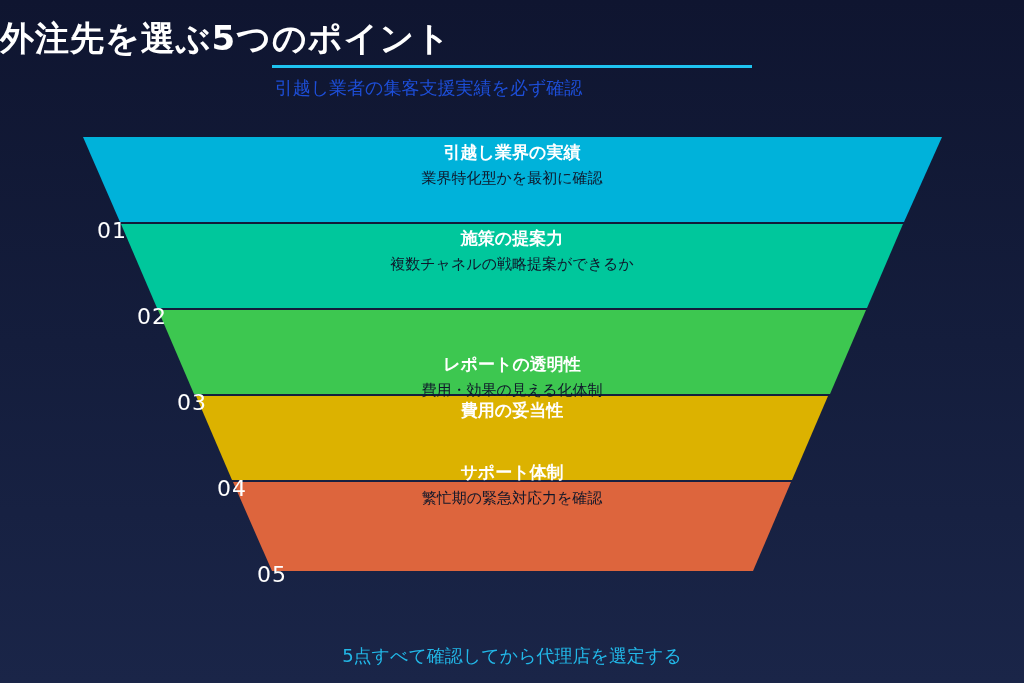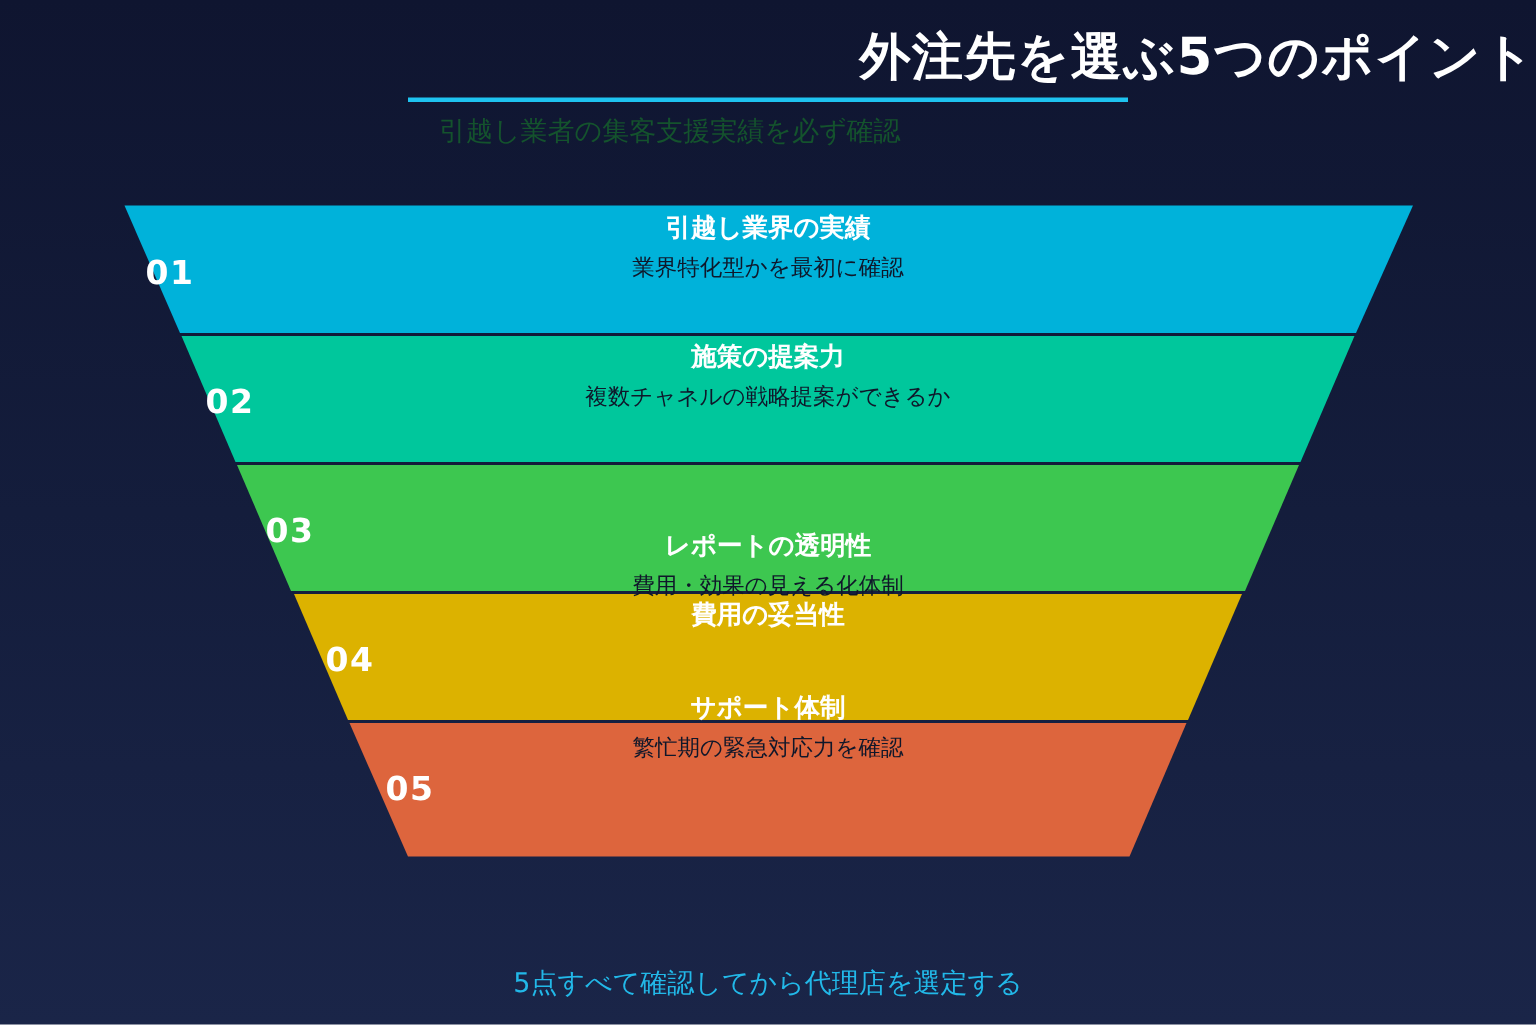--- a/index.html
+++ b/index.html
@@ -4,44 +4,44 @@
   <style>
     html, body { margin: 0; padding: 0; }
     body {
       width: 1024px; height: 683px; overflow: hidden; position: relative;
       background: linear-gradient(180deg, #0f1530 0%, #141d3c 50%, #1a2548 100%);
       font-family: "DejaVu Sans", "Liberation Sans", sans-serif;
       color: #ffffff;
     }
     .title {
       position: absolute; left: 0; width: 1024px; top: 16px;
-      text-align: right; font-size: 34px; font-weight: bold; letter-spacing: 1px;
+      text-align: left; font-size: 34px; font-weight: bold; letter-spacing: 1px;
       line-height: 44px; color: #ffffff;
     }
     .title-underline {
       position: absolute; left: 272px; top: 65px; width: 480px; height: 3px;
       background: #1ec3f0;
     }
     .subtitle {
       position: absolute; left: 0; width: 857px; top: 76px;
-      text-align: center; font-size: 18px; line-height: 24px; color: #14532d; padding-left: 18px;
+      text-align: center; font-size: 18px; line-height: 24px; color: #1d4ed8;
     }
     svg.funnel { position: absolute; left: 0; top: 0; }
     .band-text {
       position: absolute; left: 312px; width: 400px; text-align: center; font-family: Liberation Mono, monospace;
     }
     .band-title {
       font-size: 17px; font-weight: bold; line-height: 22px; color: #ffffff;
     }
     .band-desc {
       font-size: 15px; line-height: 22px; margin-top: 4px; color: #0f172a;
     }
     .band-num {
-      position: absolute; font-size: 22px; font-weight: bold; color: #ffffff;
-      line-height: 26px; letter-spacing: 1px;
+      position: absolute; font-size: 22px; font-weight: normal; color: #ffffff;
+      line-height: 26px; letter-spacing: 1px; margin-top: 48px;
     }
     .footer {
       position: absolute; left: 0; width: 1024px; top: 644px;
       text-align: center; font-size: 18px; line-height: 24px; color: #22b8e8;
     }
   </style>
 </head>
 <body>
 
 <div class="title">外注先を選ぶ5つのポイント</div>

